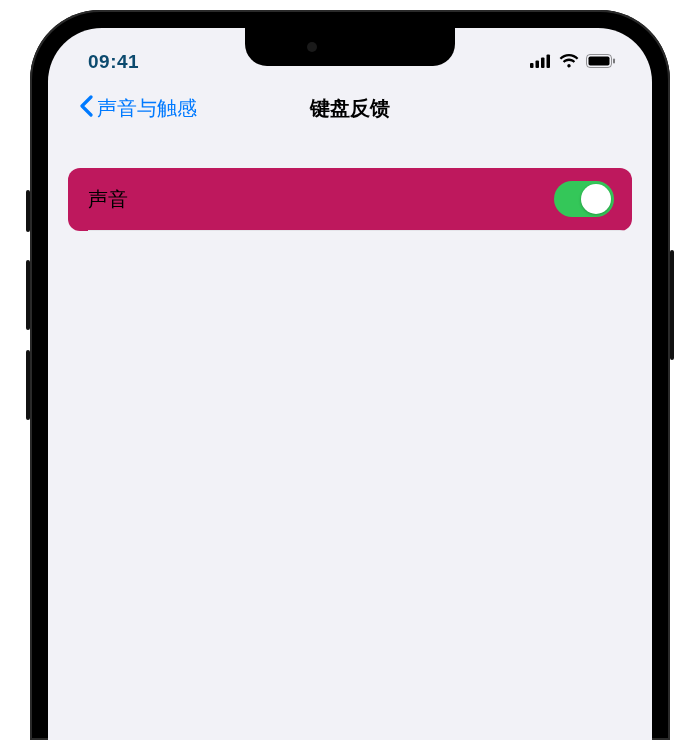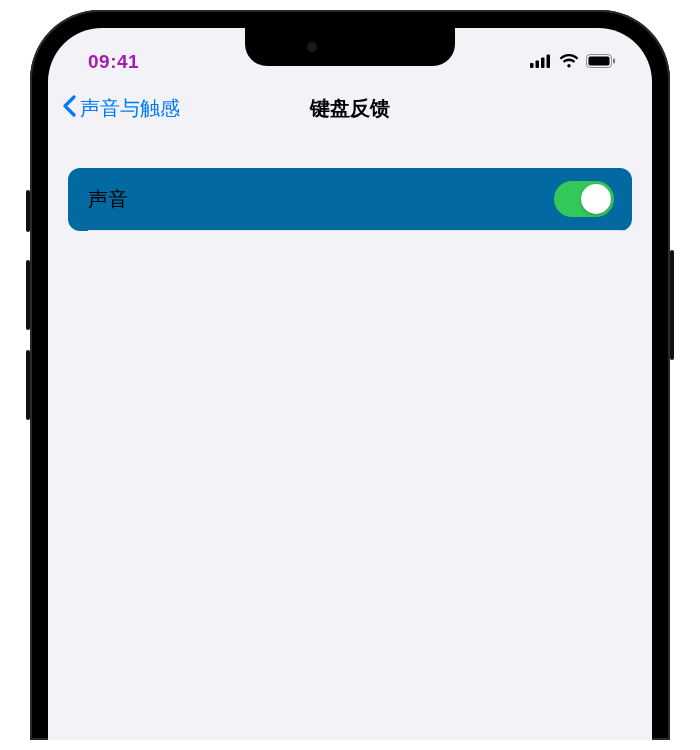--- a/index.html
+++ b/index.html
@@ -65,30 +65,30 @@
       top: 14px;
     }
     .status-bar {
       height: 54px;
       display: flex;
       align-items: center;
       justify-content: space-between;
       padding: 14px 36px 0 40px;
       font-size: 19px;
       font-weight: 600;
-      color: #a21caf;
+      color: #0c4a6e;
     }
     .status-time { letter-spacing: 0.5px; }
     .status-icons { display: flex; align-items: center; gap: 7px; }
     .nav-bar {
       height: 52px;
       display: flex;
       align-items: center;
       position: relative;
-      padding: 0 14px;
+      padding: 0 31px;
     }
     .back-button {
       display: flex;
       align-items: center;
       color: #007aff;
       font-size: 20px;
       gap: 4px;
       cursor: pointer;
       z-index: 2;
     }
@@ -96,21 +96,21 @@
       position: absolute;
       left: 0; right: 0;
       text-align: center;
       font-size: 20px;
       font-weight: 600;
       color: #000;
       pointer-events: none;
     }
     .content { padding: 34px 20px 0 20px; }
     .list-group {
-      background: #0369a1;
+      background: #be185d;
       border-radius: 12px;
       overflow: hidden;
       text-align: right;
     }
     .list-row {
       display: flex;
       align-items: center;
       justify-content: space-between;
       padding: 13px 18px 13px 20px;
       min-height: 54px;

